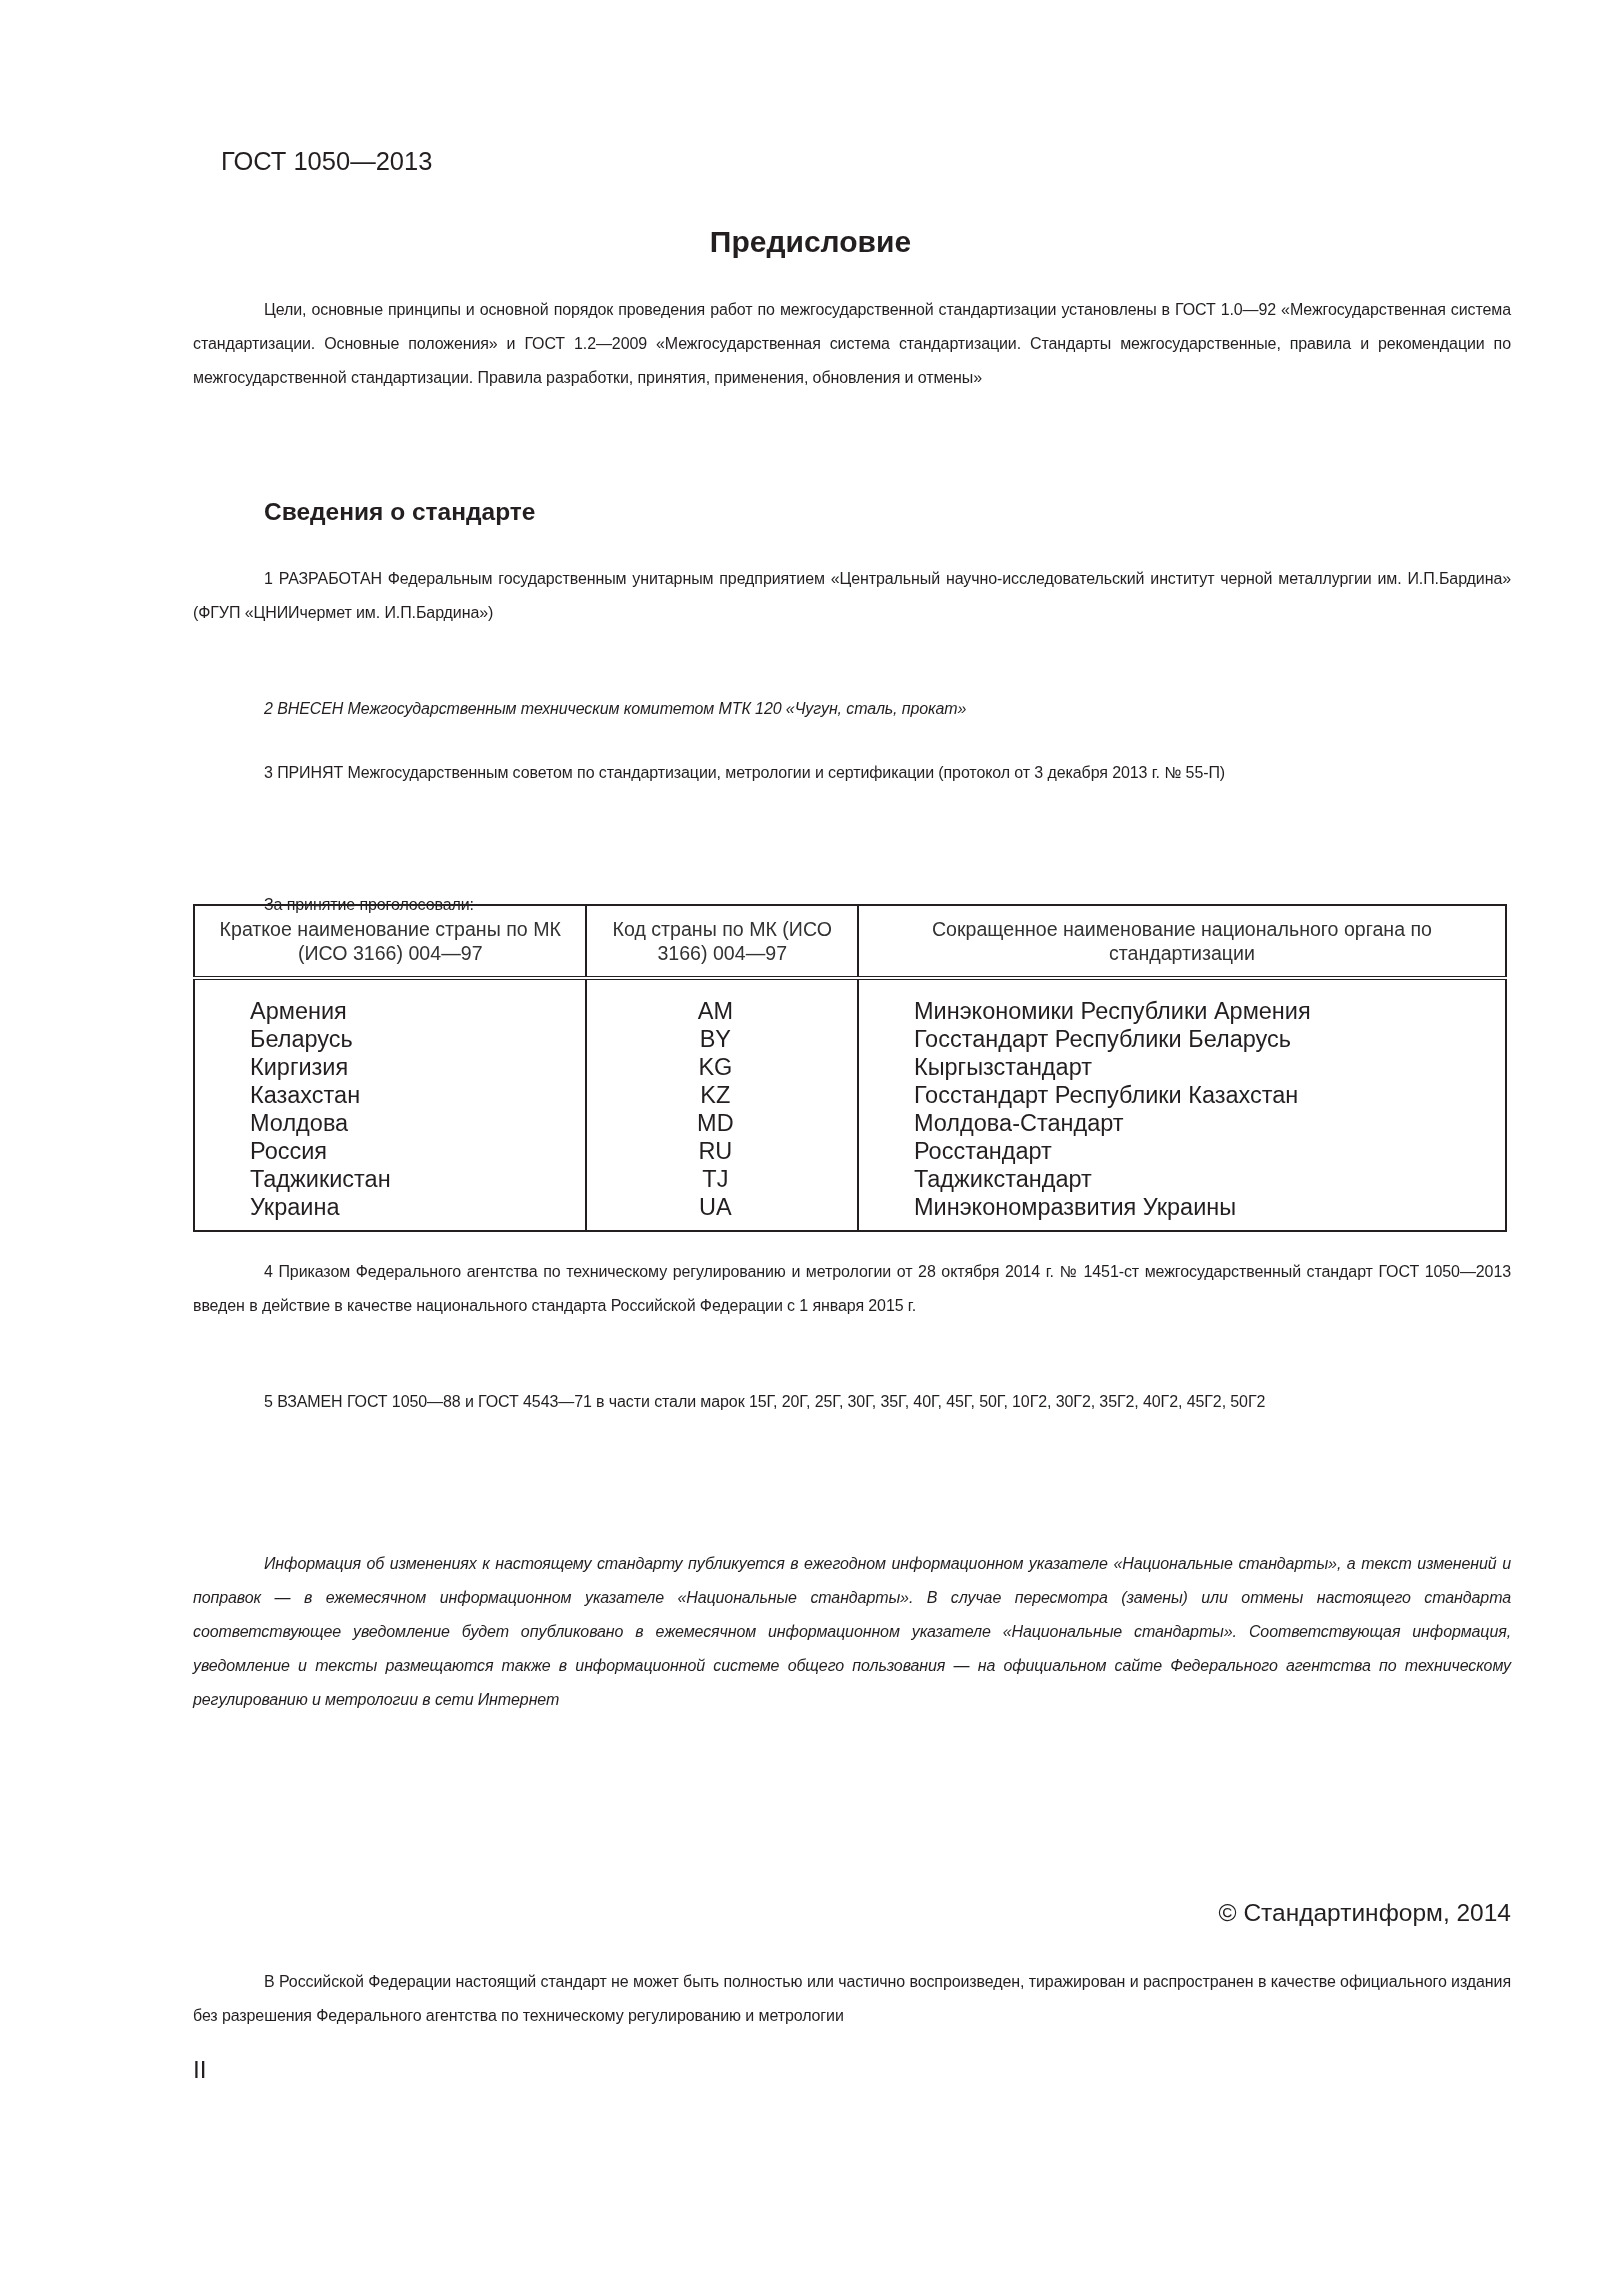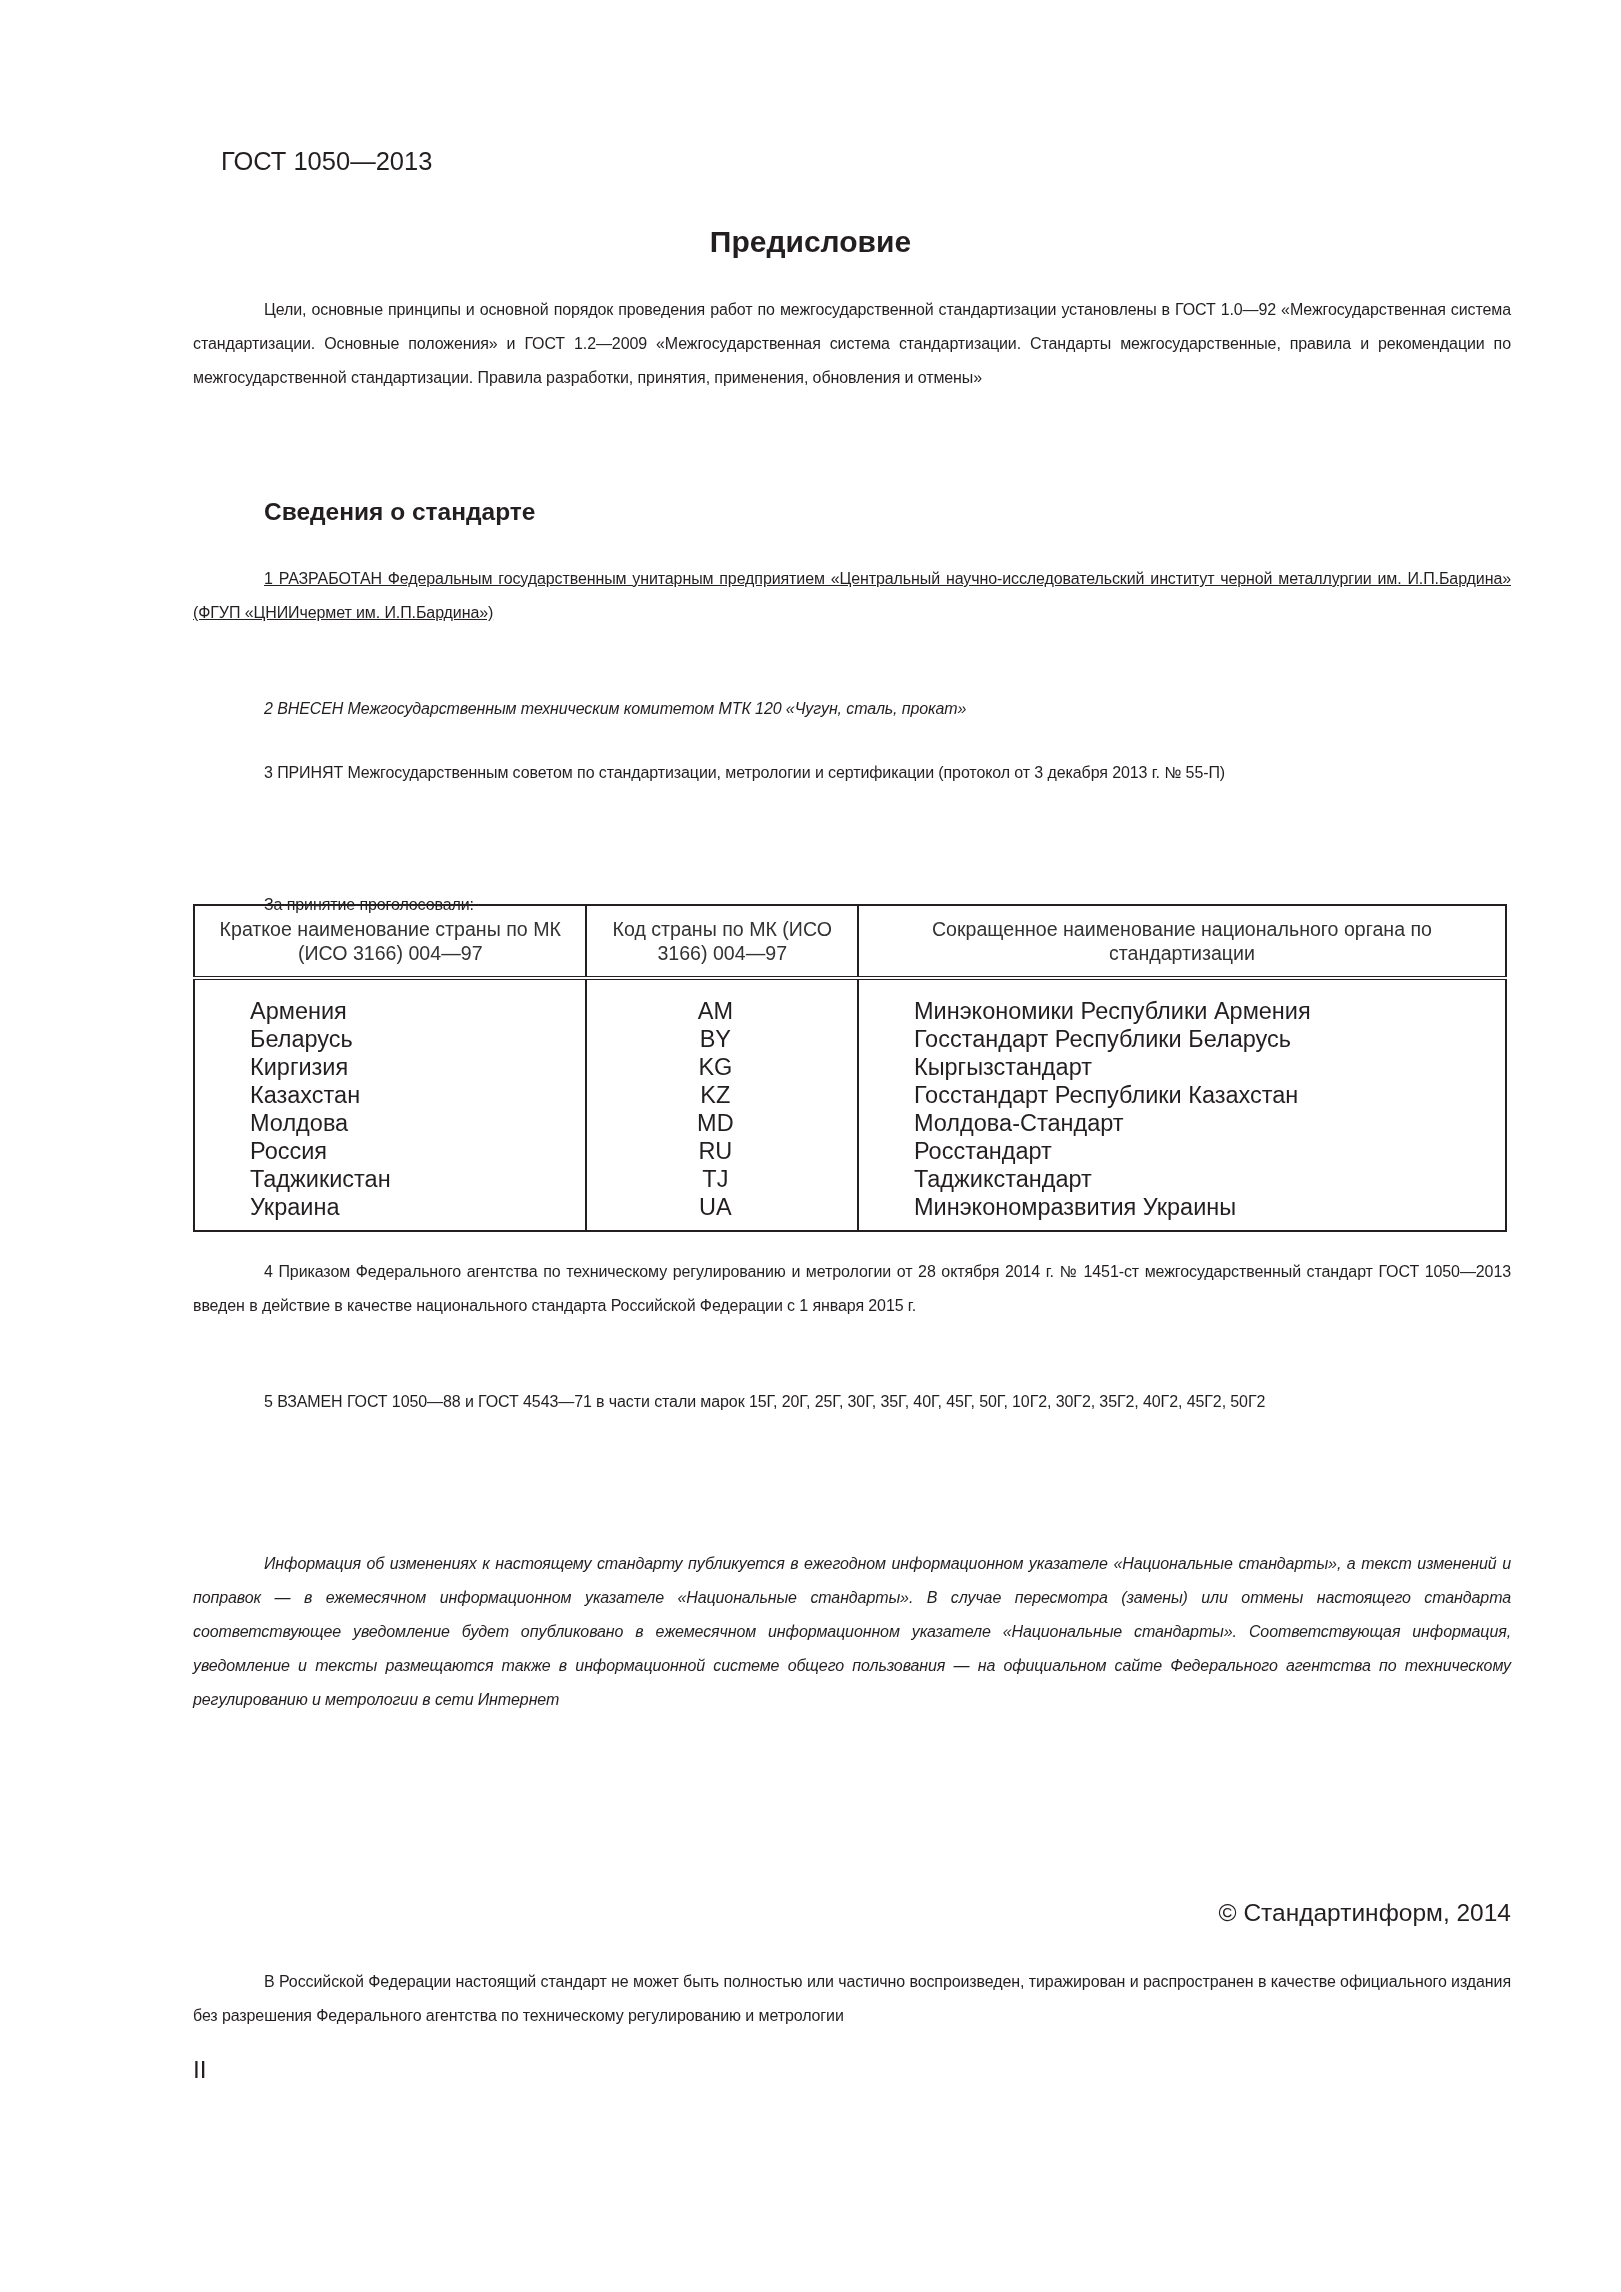--- a/index.html
+++ b/index.html
@@ -36,21 +36,21 @@
 <div class="title">Предисловие</div>
 
 <div class="blk" style="top:293px;">
   <p class="p">Цели, основные принципы и основной порядок проведения работ по межгосударственной стандартизации установлены в ГОСТ 1.0—92 «Межгосударственная система стандартизации. Основные положения» и ГОСТ 1.2—2009 «Межгосударственная система стандартизации. Стандарты межгосударственные, правила и рекомендации по межгосударственной стандартизации. Правила разработки, принятия, применения, обновления и отмены»</p>
 </div>
 
 <div class="blk" style="top:495px;">
   <p class="subhead">Сведения о стандарте</p>
 </div>
 
-<div class="blk" style="top:562px;text-decoration:underline;">
+<div class="blk" style="top:562px;">
   <p class="p">1 РАЗРАБОТАН Федеральным государственным унитарным предприятием «Центральный научно-исследовательский институт черной металлургии им. И.П.Бардина» (ФГУП «ЦНИИчермет им. И.П.Бардина»)</p>
 </div>
 
 <div class="blk" style="top:692px;font-style:italic;">
   <p class="p">2 ВНЕСЕН Межгосударственным техническим комитетом МТК 120 «Чугун, сталь, прокат»</p>
 </div>
 
 <div class="blk" style="top:756px;">
   <p class="p">3 ПРИНЯТ Межгосударственным советом по стандартизации, метрологии и сертификации (протокол от 3 декабря 2013 г. № 55-П)</p>
 </div>

